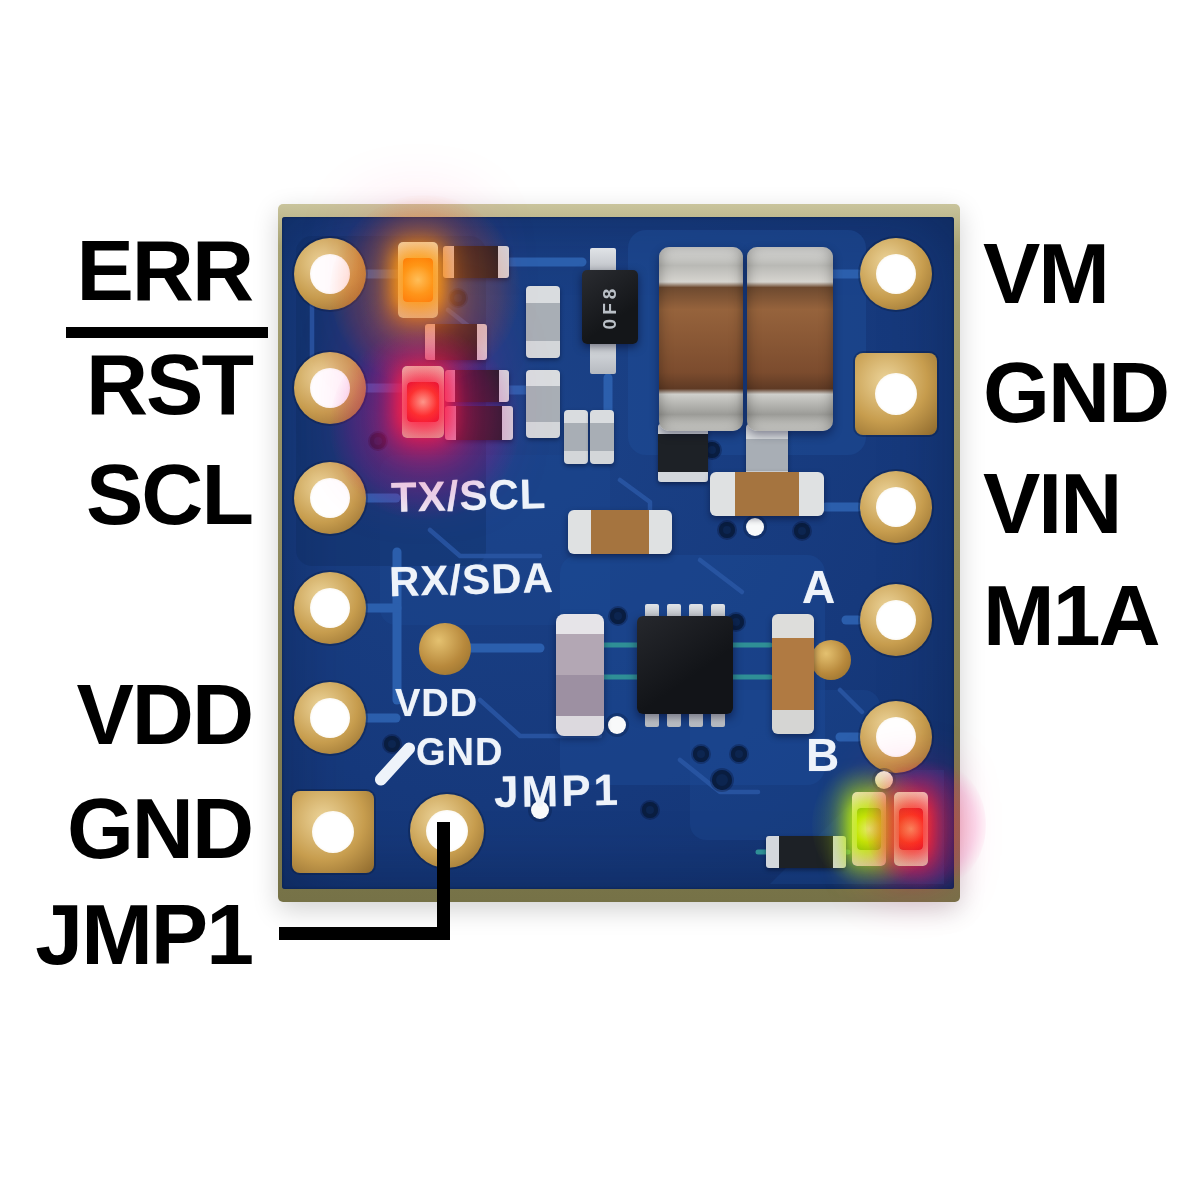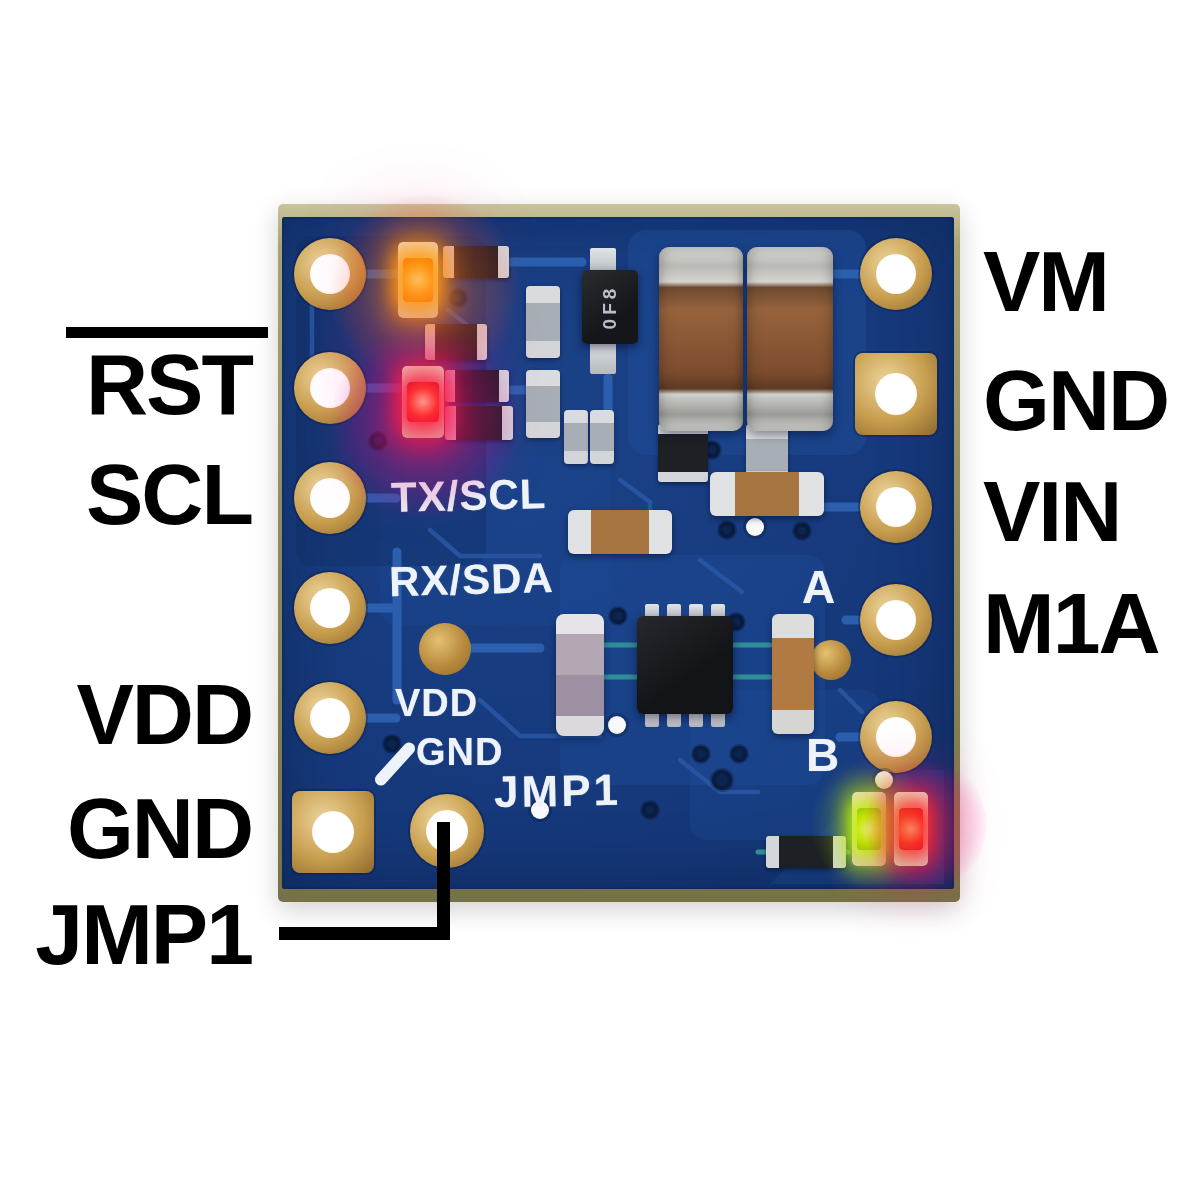--- a/index.html
+++ b/index.html
@@ -2,21 +2,21 @@
 <html><head>
 <meta charset="utf-8">
 <style>
   html,body{margin:0;padding:0;background:#ffffff;}
   .stage{position:relative;width:1200px;height:1200px;background:#ffffff;overflow:hidden;
          font-family:"Liberation Sans",sans-serif;}
   
   .pin-label{position:absolute;font-weight:bold;font-size:86px;line-height:86px;
              letter-spacing:-2px;color:#000;white-space:nowrap;z-index:40;}
   .pin-label.left{left:20px;width:232px;text-align:right;}
-  .pin-label.right{left:983px;text-align:left;margin-top:8px;}
+  .pin-label.right{left:983px;text-align:left;}
   .olbar{position:absolute;background:#000;z-index:40;}
   .ptr{position:absolute;background:#000;z-index:40;}
   
   .board-edge{position:absolute;left:278px;top:204px;width:682px;height:698px;border-radius:5px;
               background:linear-gradient(180deg,#c9c49c 0%,#a8a375 6%,#8f8a5e 50%,#767247 100%);
               box-shadow:0 8px 26px rgba(0,0,0,.18);z-index:1;}
   .board-face{position:absolute;left:4px;top:13px;width:672px;height:672px;border-radius:3px;
               background:radial-gradient(120% 120% at 35% 30%, #1b4288 0%, #16397c 48%, #112f66 100%);
               box-shadow:inset 0 0 3px #0a1f4a, inset 0 0 70px rgba(4,14,44,.35);}
   .traces{position:absolute;left:0;top:0;z-index:2;pointer-events:none;}
@@ -246,20 +246,22 @@
 
   <div class="bloom" style="left:330px;top:195px;width:190px;height:190px;
        background:radial-gradient(circle,rgba(255,140,20,.40) 0%,rgba(255,80,0,.14) 55%,transparent 72%)"></div>
   <div class="bloom" style="left:330px;top:330px;width:190px;height:190px;
        background:radial-gradient(circle,rgba(255,20,80,.38) 0%,rgba(210,0,130,.14) 55%,transparent 72%)"></div>
   <div class="bloom" style="left:812px;top:758px;width:120px;height:134px;
        background:radial-gradient(circle,rgba(190,255,0,.32) 0%,transparent 70%)"></div>
   <div class="bloom" style="left:866px;top:758px;width:120px;height:134px;
        background:radial-gradient(circle,rgba(255,30,60,.32) 0%,rgba(255,0,130,.12) 55%,transparent 72%)"></div>
 
+  <div class="pin-label left" style="top:227px">
+    <span>ERR</span></div>
   <div class="olbar" style="left:66px;top:327px;width:202px;height:11px"></div>
   <div class="pin-label left" style="top:451px">
     <span>SCL</span></div>
   <div class="pin-label left" style="top:341px">
     <span>RST</span></div>
   <div class="pin-label left" style="top:671px">
     <span>VDD</span></div>
   <div class="pin-label left" style="top:785px">
     <span>GND</span></div>
   <div class="pin-label left" style="top:891px">

